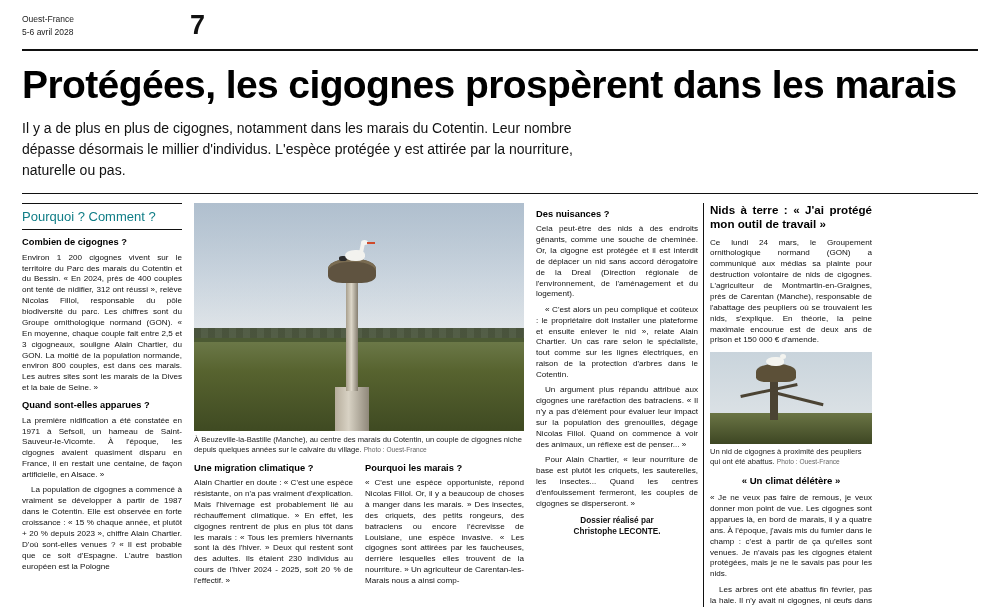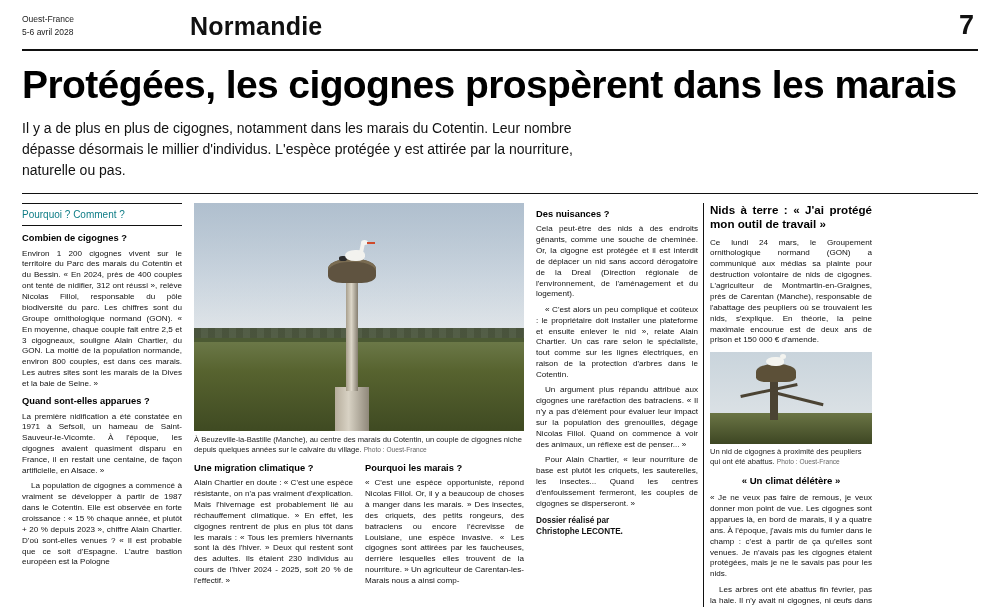--- a/index.html
+++ b/index.html
@@ -108,21 +108,21 @@
     margin: 6px 0 4px 0;
     line-height: 1.25;
     color: #000;
   }
   .sub-head.first { margin-top: 0; }
   .kicker-box {
     border-top: 1px solid #111;
     border-bottom: 1px solid #111;
     padding: 4px 0 4px 0;
     margin-bottom: 7px;
-    font-size: 10px;
+    font-size: 13px;
     color: #0f7d86;
     font-weight: normal;
   }
   
   .photo {
     width: 330px;
     height: 228px;
     position: relative;
     overflow: hidden;
     background: #9fb4c4;
@@ -237,38 +237,37 @@
   .p2head { position:absolute; bottom:85px; left:70px; width:6px; height:5px;
     background:#f4f4f0; border-radius:50%; }
   .pullquote {
     font-size: 9.6px;
     font-weight: bold;
     color: #000;
     text-align: center;
     margin: 7px 0 5px 0;
   }
   .signature {
-    text-align: left;
+    text-align: center;
     font-weight: bold;
     font-size: 8.2px;
     line-height: 1.35;
     margin-top: 5px;
   }
 </style>
 </head>
 <body>
 
 <div class="page">
 
   <div class="masthead">
     <div class="masthead-left">
       <div>Ouest-France</div>
       <div>5-6 avril 2028</div>
     </div>
-    <div class="masthead-center">Normandie</div>
     <div class="masthead-right">7</div>
   </div>
   <div class="rule-thick"></div>
 
   <div class="headline">Protégées, les cigognes prospèrent dans les marais</div>
   <div class="standfirst">Il y a de plus en plus de cigognes, notamment dans les marais du Cotentin. Leur nombre dépasse désormais le millier d'individus. L'espèce protégée y est attirée par la nourriture, naturelle ou pas.</div>
   <div class="rule-thin-top"></div>
 
   <div class="content">
 

